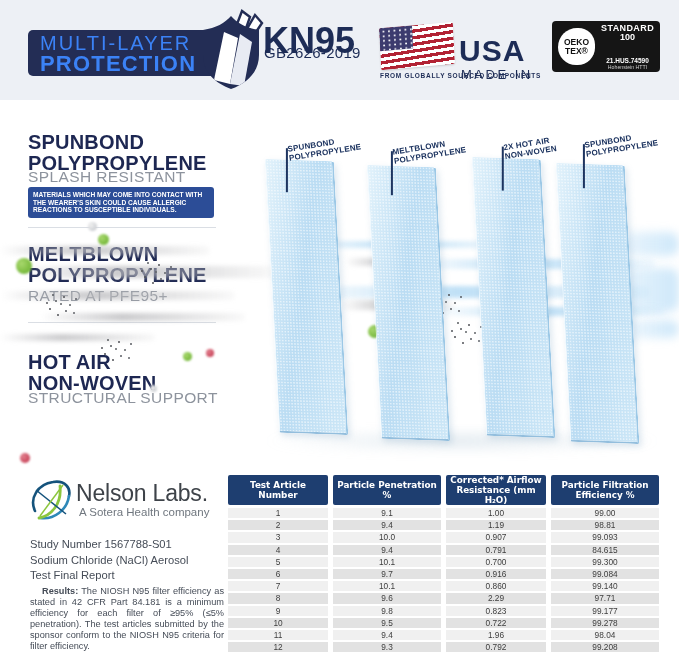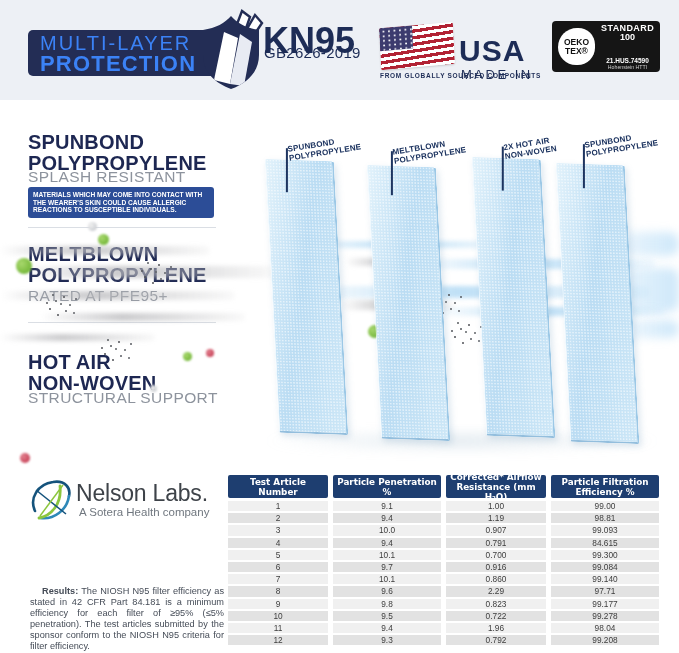--- a/index.html
+++ b/index.html
@@ -80,21 +80,21 @@
   .lab-company{position:absolute;left:79px;top:506px;font-size:11.5px;color:#70777f;}
   .study{position:absolute;left:30px;top:537px;font-size:11.2px;line-height:15.5px;color:#454c57;}
   .results{position:absolute;left:30px;top:586px;width:194px;font-size:9.2px;line-height:11px;
            color:#454c57;text-align:justify;}
   .results b{font-weight:700;padding-left:12px;}
 
   
   .dtable{position:absolute;left:228px;top:475px;width:431px;}
   .thead,.tbody{display:grid;grid-template-columns:100px 108px 100px 108px;column-gap:5px;}
   .th{background:#1e3e70;color:#fff;font-weight:700;font-size:8.8px;line-height:10px;text-align:center;
-      border-radius:2px;height:23px;display:flex;align-items:center;justify-content:center;
+      border-radius:2px;height:30px;display:flex;align-items:center;justify-content:center;
       padding:0 4px;box-sizing:border-box;font-family:"DejaVu Sans","Liberation Sans",sans-serif;}
   .tbody{row-gap:2px;margin-top:3px;}
   .td{height:10.2px;font-size:8.3px;display:flex;align-items:center;justify-content:center;
       color:#3d3d3d;background:#f0f0f0;}
   .td.alt{background:#e2e2e2;}
 </style>
 </head>
 <body>
 
 <div class="page">
@@ -234,20 +234,25 @@
   <svg class="abs" style="left:30px;top:478px;" width="42" height="46" viewBox="0 0 42 46">
     <path d="M5 33 C-1 20 8 6 23 4 C35 2 41 10 39 18" fill="none" stroke="#15537c" stroke-width="2.6" stroke-linecap="round"></path>
     <path d="M39 18 C37 32 24 42 10 40" fill="none" stroke="#2e88b8" stroke-width="2.6" stroke-linecap="round"></path>
     <path d="M9 40 C21 38 32 26 30 8" fill="none" stroke="#8cc63e" stroke-width="2.8" stroke-linecap="round"></path>
     <path d="M6 12 L36 36" stroke="#15537c" stroke-width="1.5"></path>
     <path d="M33 7 L10 38" stroke="#8cc63e" stroke-width="1.5"></path>
   </svg>
   <div class="lab-name">Nelson Labs.</div>
   <div class="lab-company">A Sotera Health company</div>
 
+  <div class="study">
+    <div>Study Number 1567788-S01</div>
+    <div>Sodium Chloride (NaCl) Aerosol</div>
+    <div>Test Final Report</div>
+  </div>
 
   <div class="results"><b>Results:</b><span> The NIOSH N95 filter efficiency as stated in 42 CFR Part 84.181 is a minimum efficiency for each filter of ≥95% (≤5% penetration). The test articles submitted by the sponsor conform to the NIOSH N95 criteria for filter efficiency.</span></div>
 
   <div class="dtable">
     <div class="thead">
       <div class="th">Test Article Number</div>
       <div class="th">Particle Penetration %</div>
       <div class="th">Corrected* Airflow Resistance (mm H₂O)</div>
       <div class="th">Particle Filtration Efficiency %</div>
     </div>

